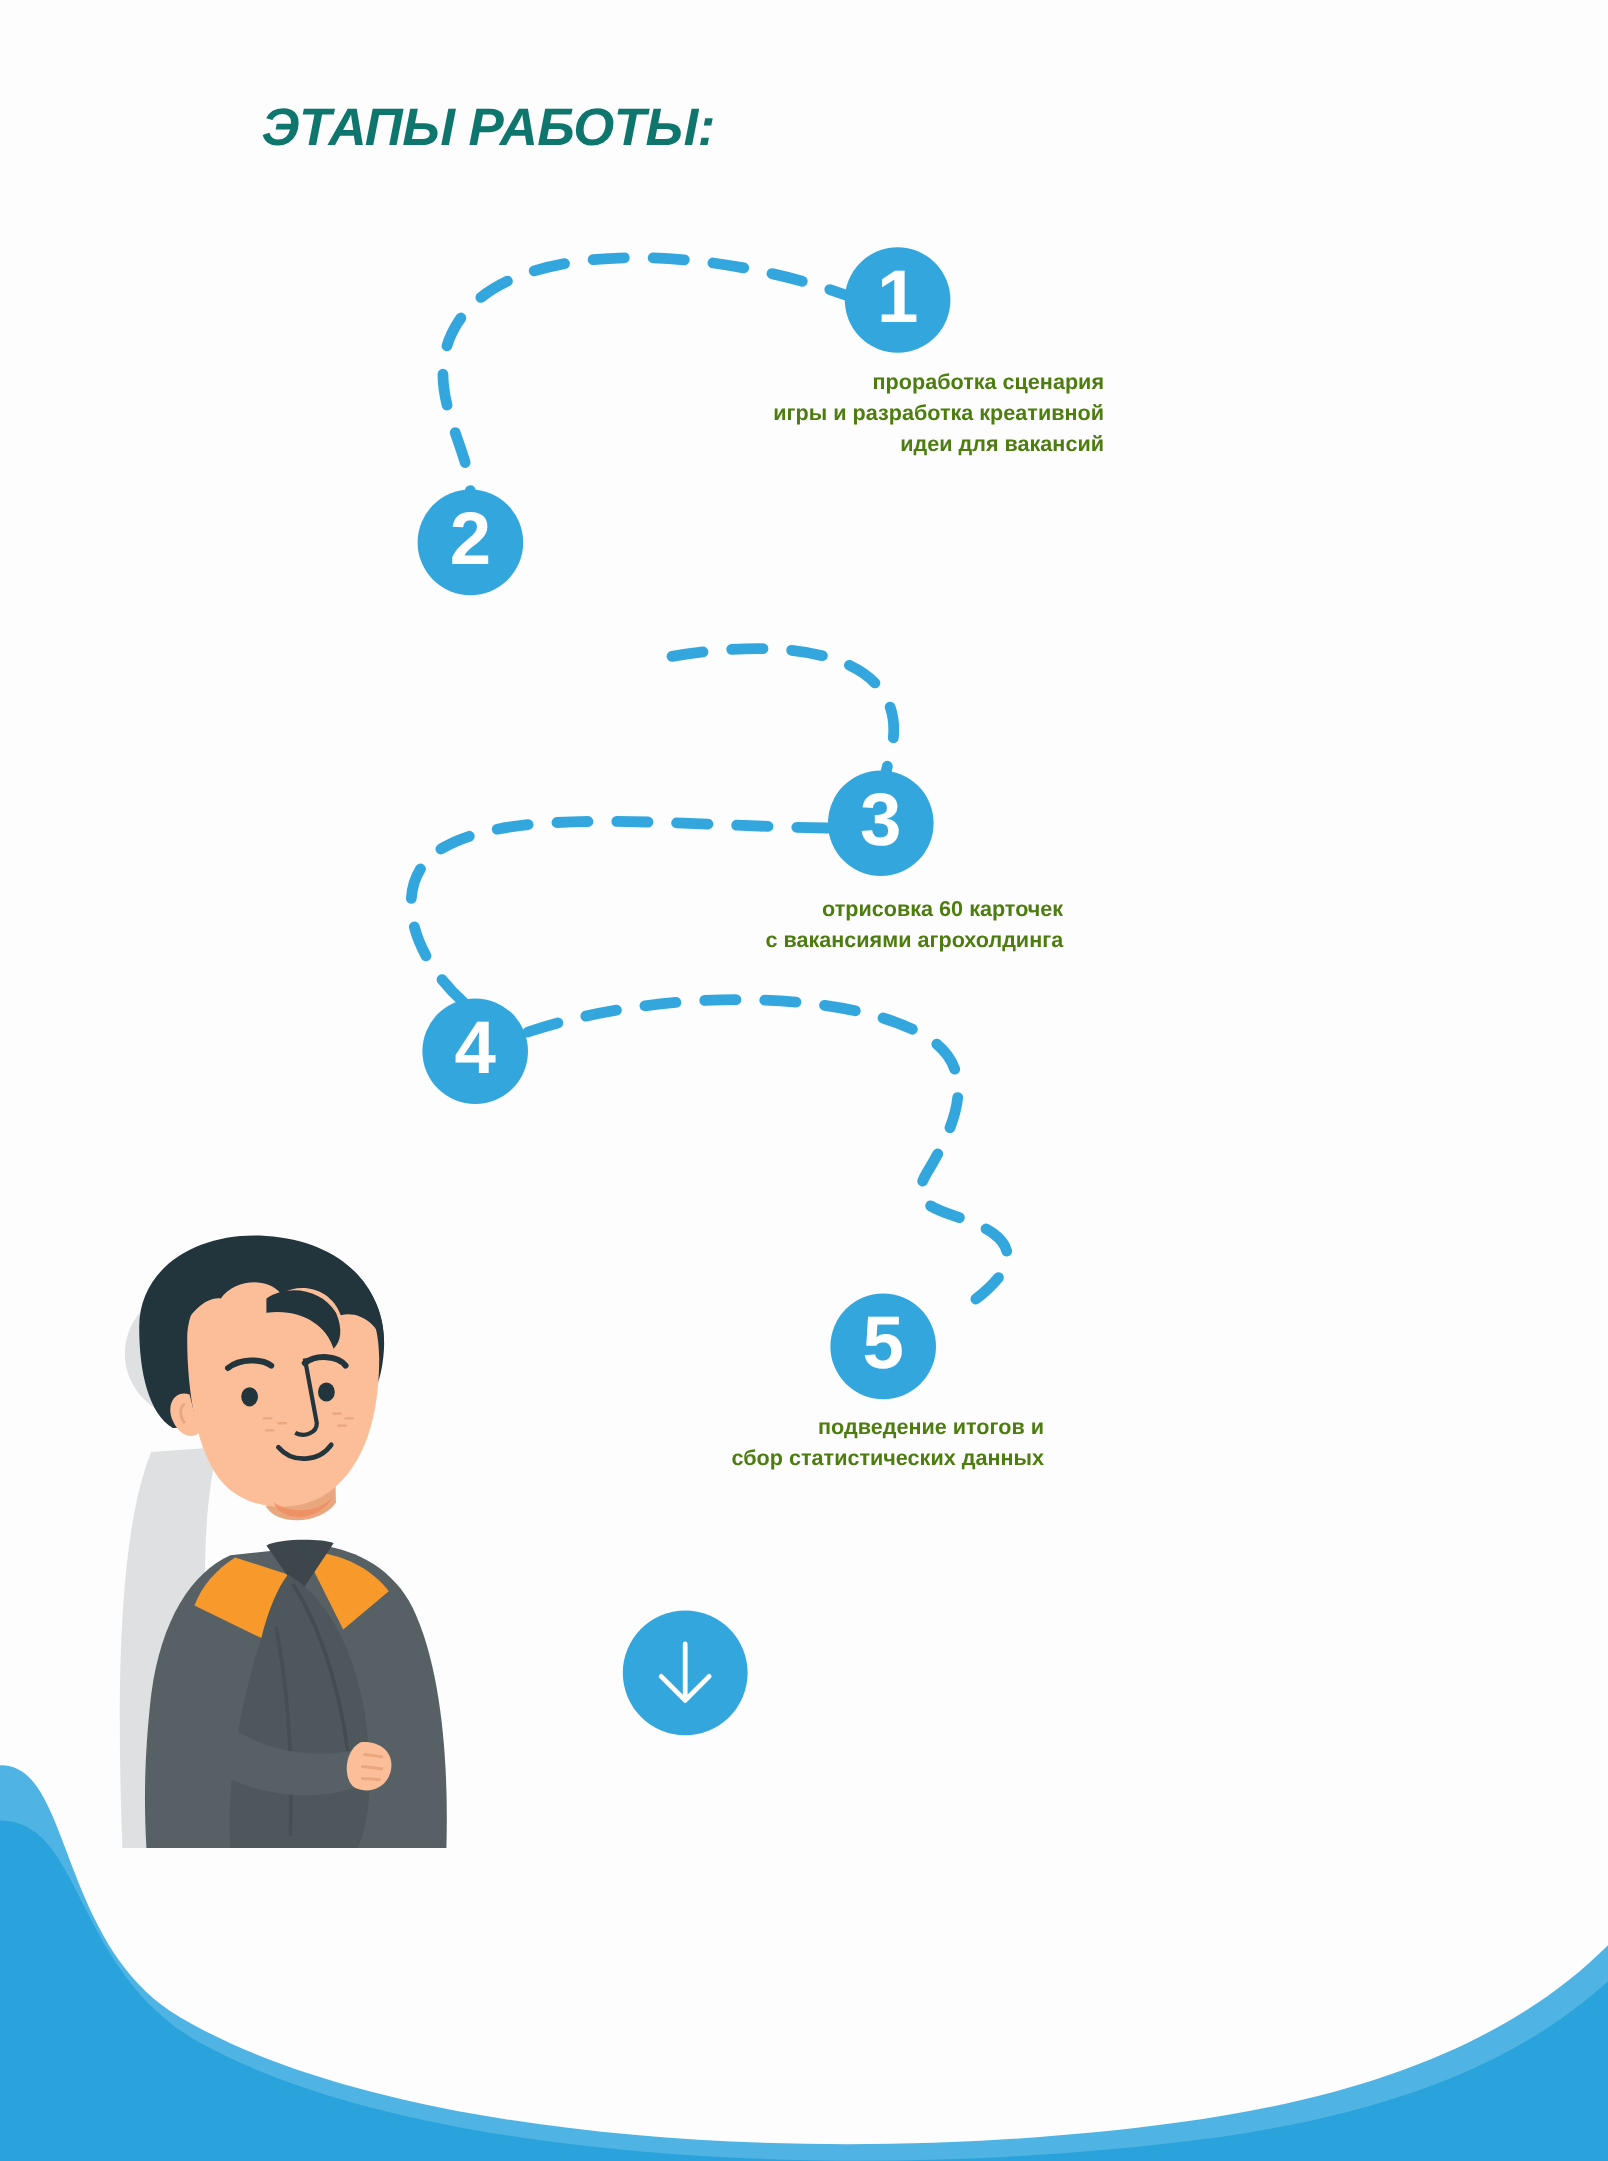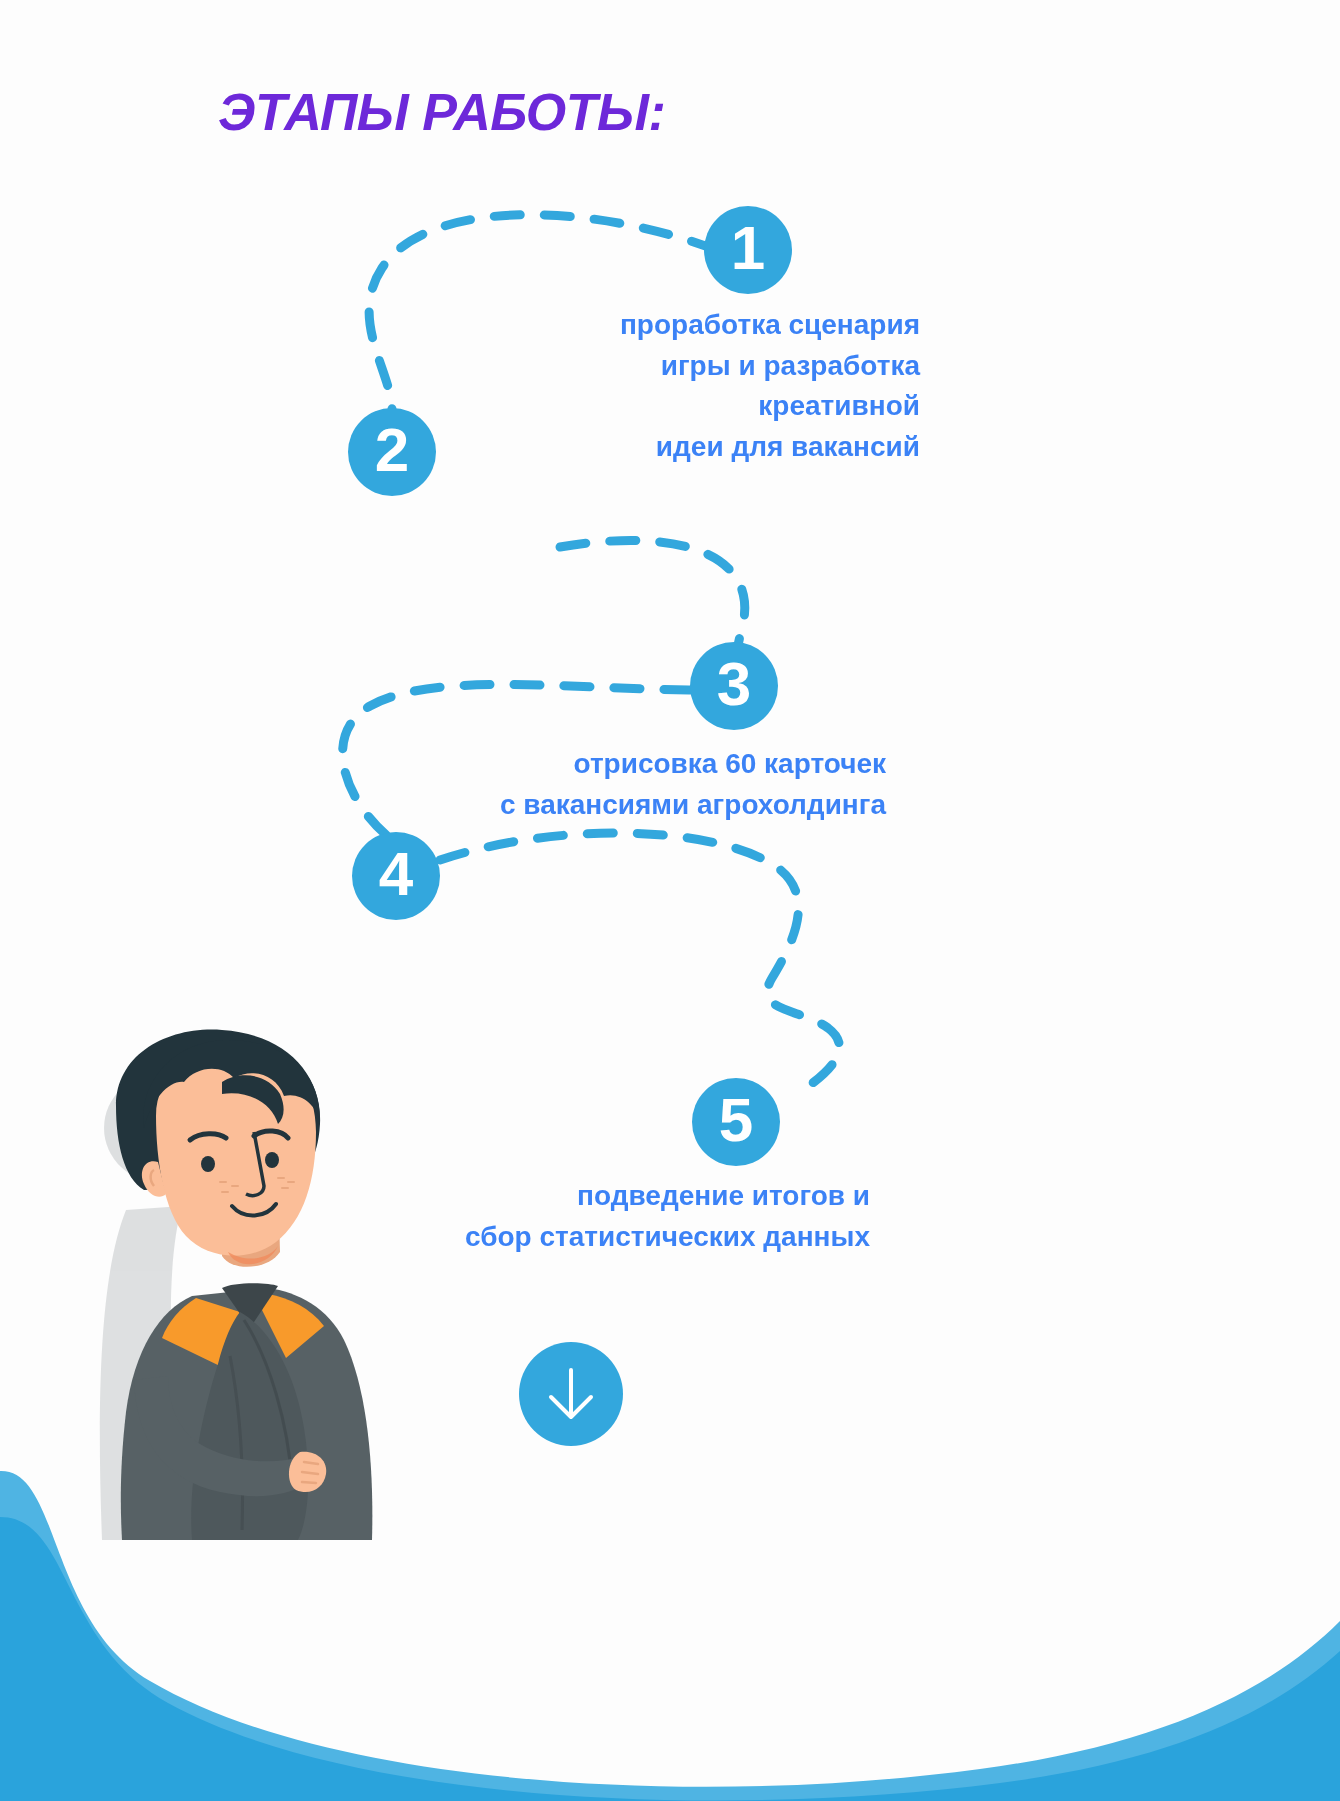--- a/index.html
+++ b/index.html
@@ -8,42 +8,42 @@
     width:1340px; height:1801px;
     position:relative; overflow:hidden;
     font-family:"Liberation Sans", sans-serif;
     background:#fdfdfd;
   }
   #stage { position:absolute; inset:0; }
 
   
   .title {
     position:absolute; left:218px; top:82px;
-    font-size:52px; font-weight:bold; font-style:italic;
-    letter-spacing:-0.5px; color:#6d28d9;
+    font-size:44px; font-weight:bold; font-style:italic;
+    letter-spacing:-0.5px; color:#0f766e;
     font-family:"Liberation Sans", sans-serif;
   }
 
   
   .pathsvg { position:absolute; left:0; top:0; width:1340px; height:1801px; pointer-events:none; }
 
   
   .step-circle {
     position:absolute; width:88px; height:88px; border-radius:50%;
     background:#33A7DD; color:#ffffff;
     display:flex; align-items:center; justify-content:center;
     font-size:62px; font-weight:bold; line-height:1;
     font-family:"Liberation Sans", sans-serif;
   }
   .step-circle span { transform:translateY(-2px); }
 
   
   .caption {
-    position:absolute; color:#3b82f6;
-    font-size:28px; font-weight:bold; line-height:1.45;
+    position:absolute; color:#4d7c0f;
+    font-size:18px; font-weight:bold; line-height:1.45;
     font-family:"Liberation Sans", sans-serif;
     white-space:pre-line;
   }
   .caption.right { text-align:right; }
 
   
   .wave { position:absolute; left:0; bottom:0; width:1340px; height:480px; }
 
   
   .arrow-btn {

